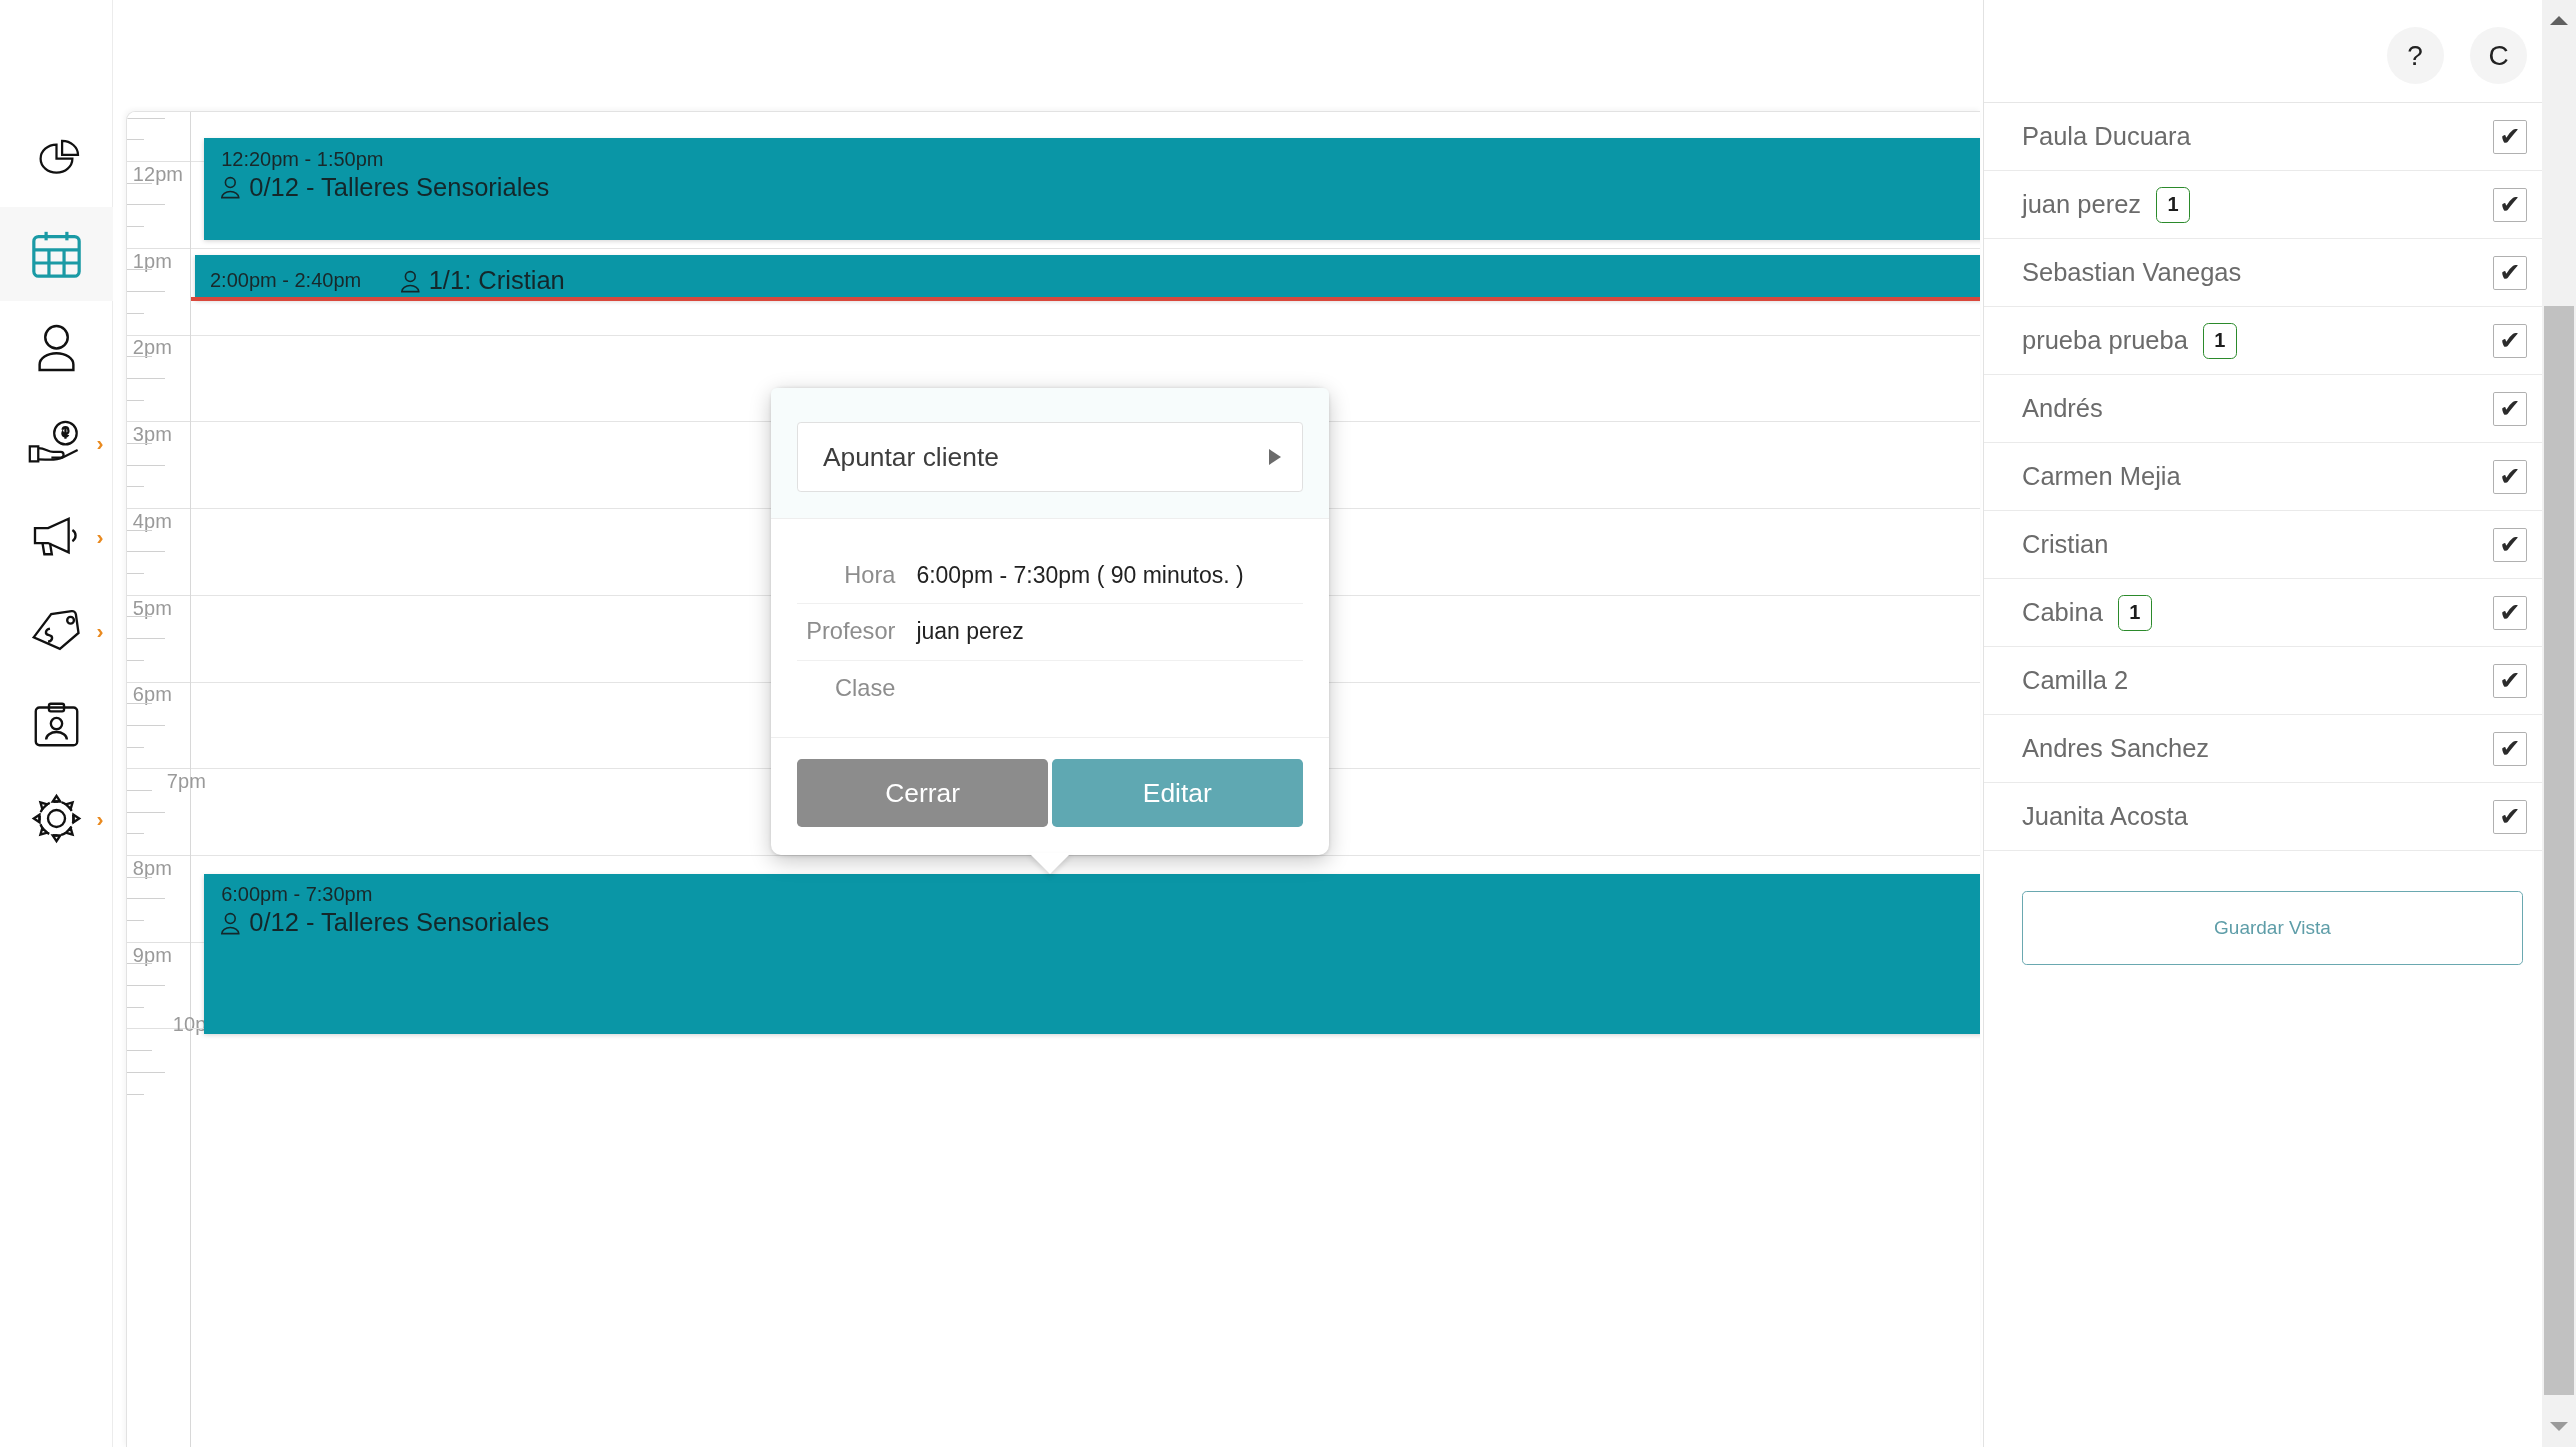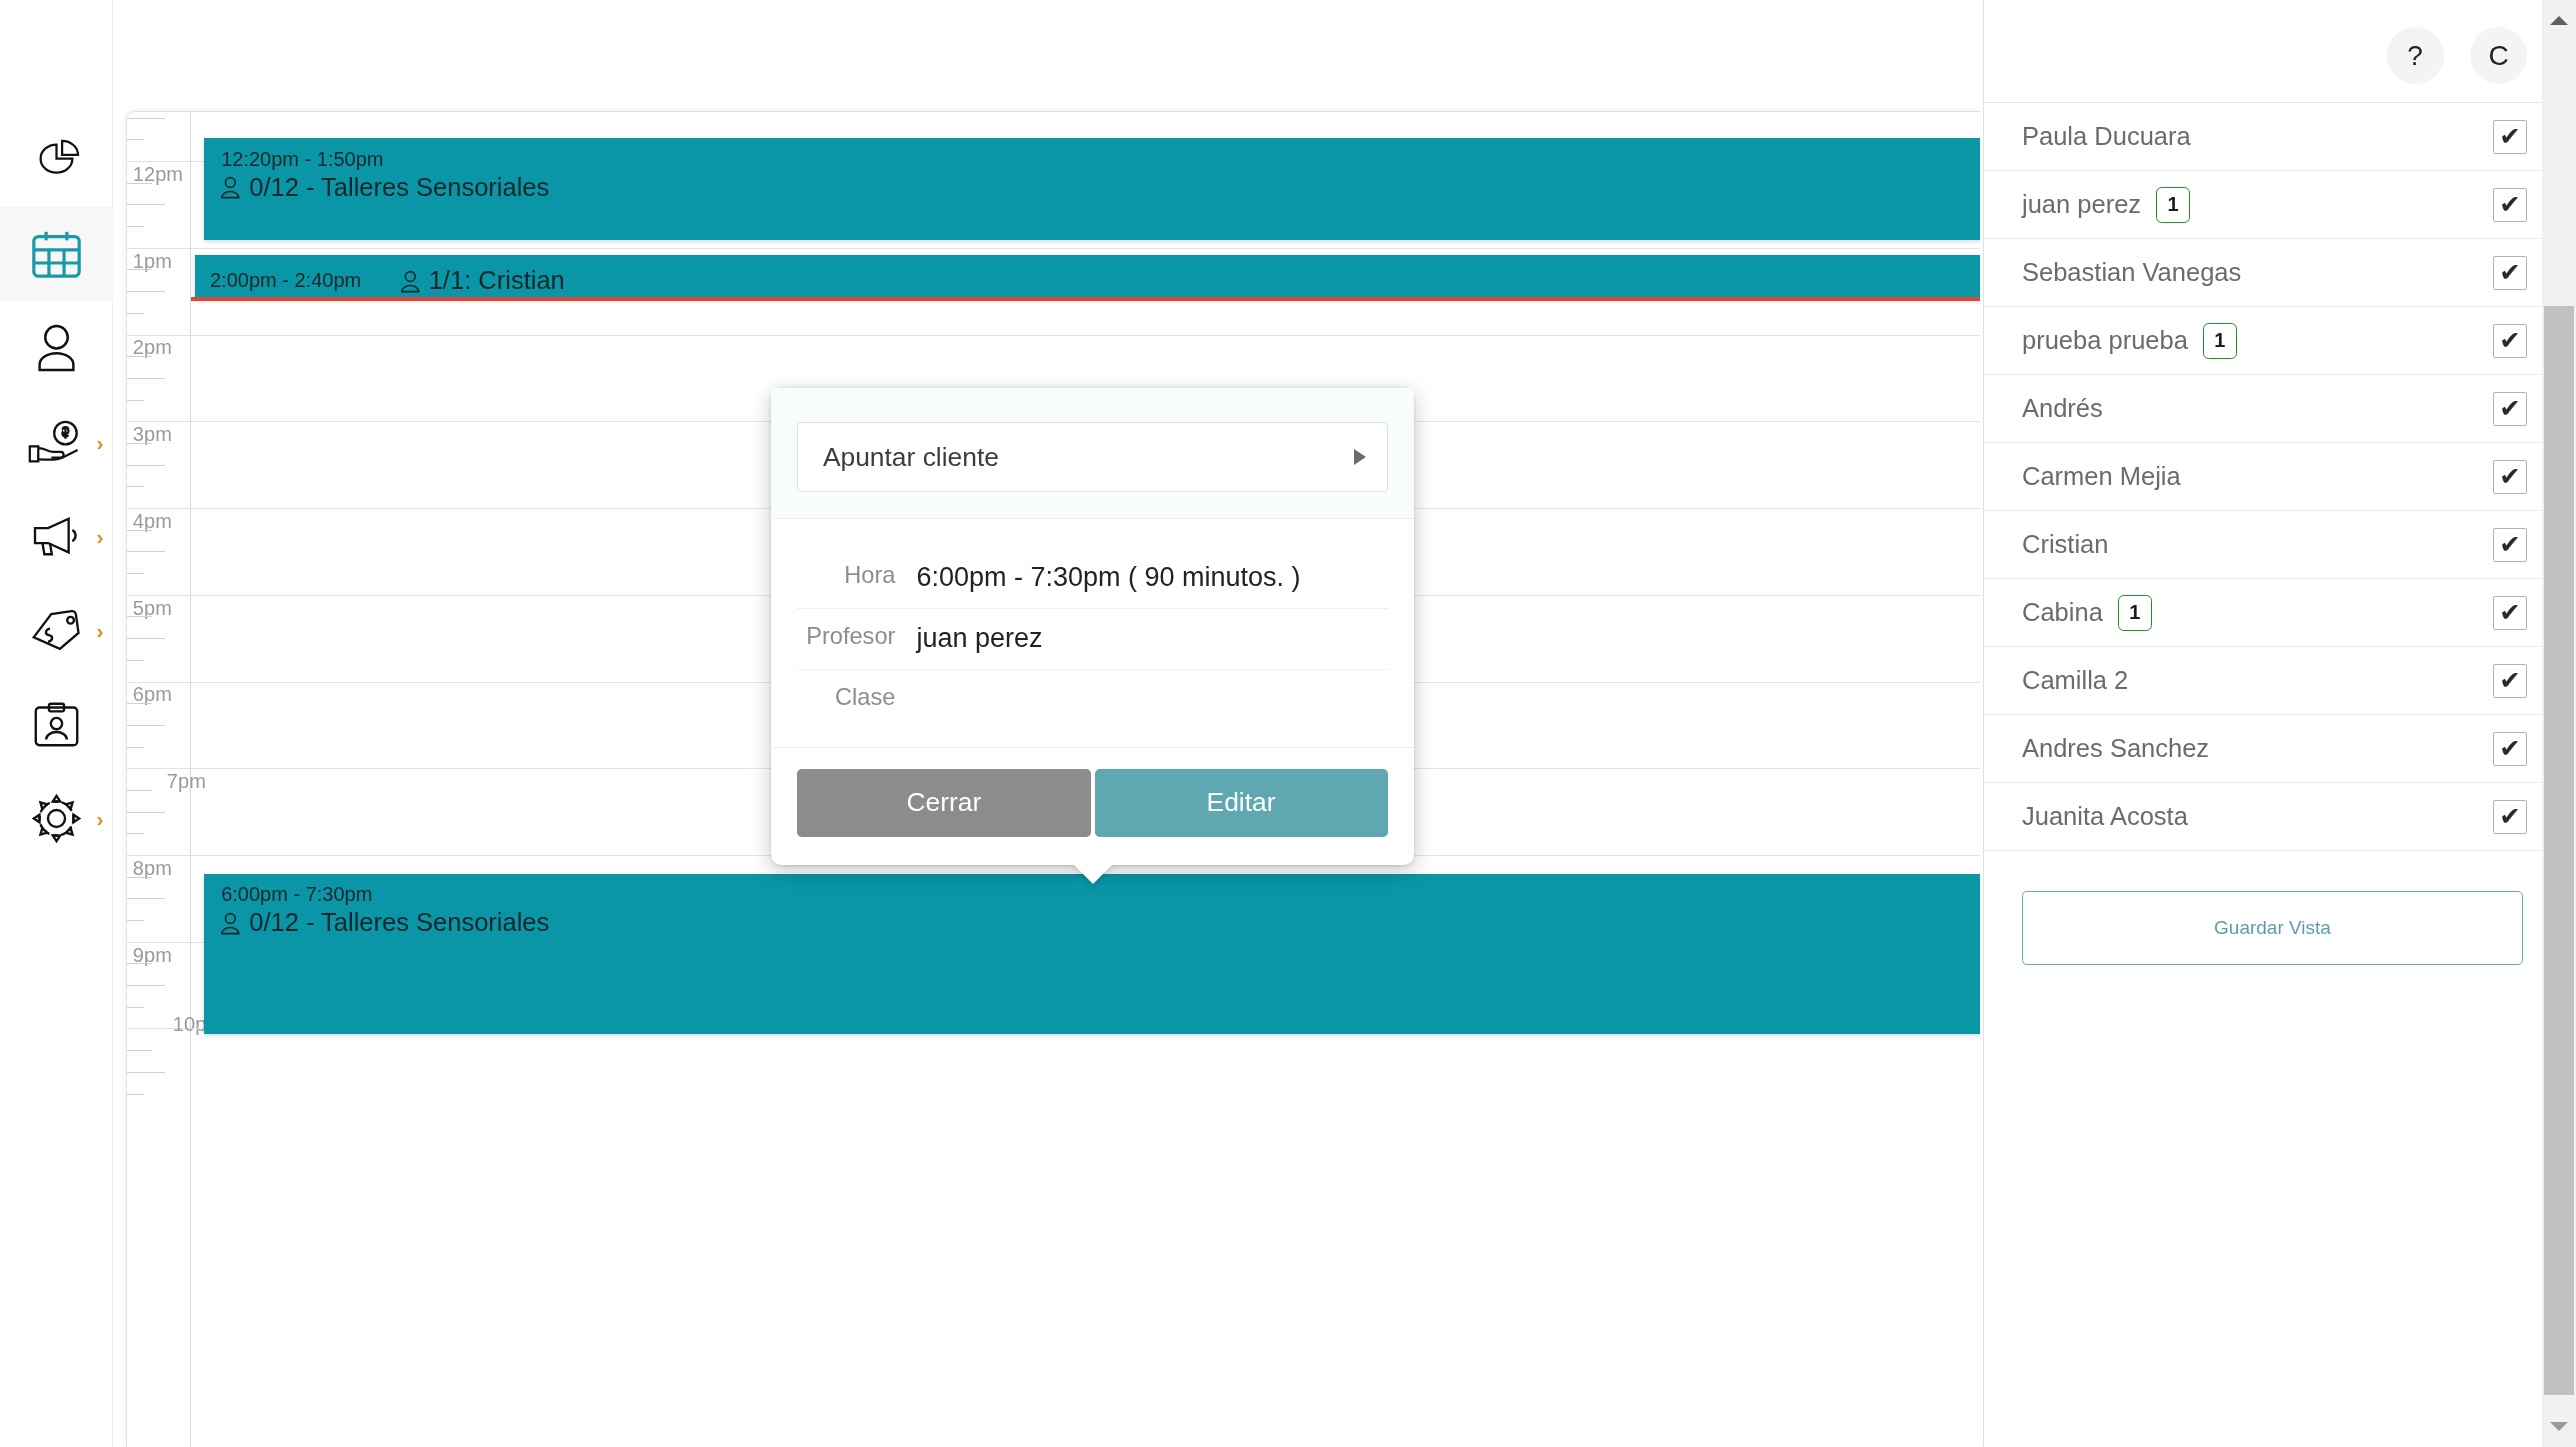--- a/index.html
+++ b/index.html
@@ -128,21 +128,21 @@
     white-space: nowrap;
   }
   .ev-inline .ev-time { font-size: 20px; color: #19282a; }
   .ev-inline .ev-who { font-size: 25.5px; color: #14272a; display:flex; align-items:center; gap:7.5px; margin-left: 28px;}
   .person-ico { display: inline-block; width: 22.6px; height: 24.5px; }
 
   
   .popup {
     position: absolute;
     left: 771px; top: 388px;
-    width: 643px;
+    width: 558px;
     background: #ffffff;
     border-radius: 10px;
     box-shadow: 0 5.7px 21px rgba(0,0,0,0.22), 0 0.9px 3.8px rgba(0,0,0,0.12);
     z-index: 80;
   }
   .popup-head {
     background: #f7fcfc;
     padding: 34px 26.4px 26.4px 26.4px;
     border-top-left-radius: 5.7px; border-top-right-radius: 5.7px;
   }
@@ -168,21 +168,21 @@
   }
   .row {
     display: flex; align-items: flex-start;
     padding: 11.3px 0;
   }
   .row + .row { border-top: 0.9px solid #f0f0f0; }
   .row .key {
     width: 119px; text-align: right; padding-right: 21px;
     font-size: 23.6px; color: #8d8d8d; line-height: 1.4; flex: none;
   }
-  .row .val { font-size: 27px; color: #222; line-height: 1.4; }
+  .row .val { font-size: 23px; color: #222; line-height: 1.4; }
   .clase-sub { font-size: 18px; color: #4a4a4a; letter-spacing: 0.3px; }
   .clase-main {
     display: flex; align-items: baseline; gap: 57px;
     font-size: 25.5px; color: #1d1d1d; margin-top: 1.9px;
   }
   .clase-price { font-weight: 700; font-size: 25.5px; color: #111; }
   .popup-foot {
     border-top: 0.9px solid #eeeeee;
     padding: 21px 26.4px 28px 26.4px;
     display: flex; gap: 4px;

